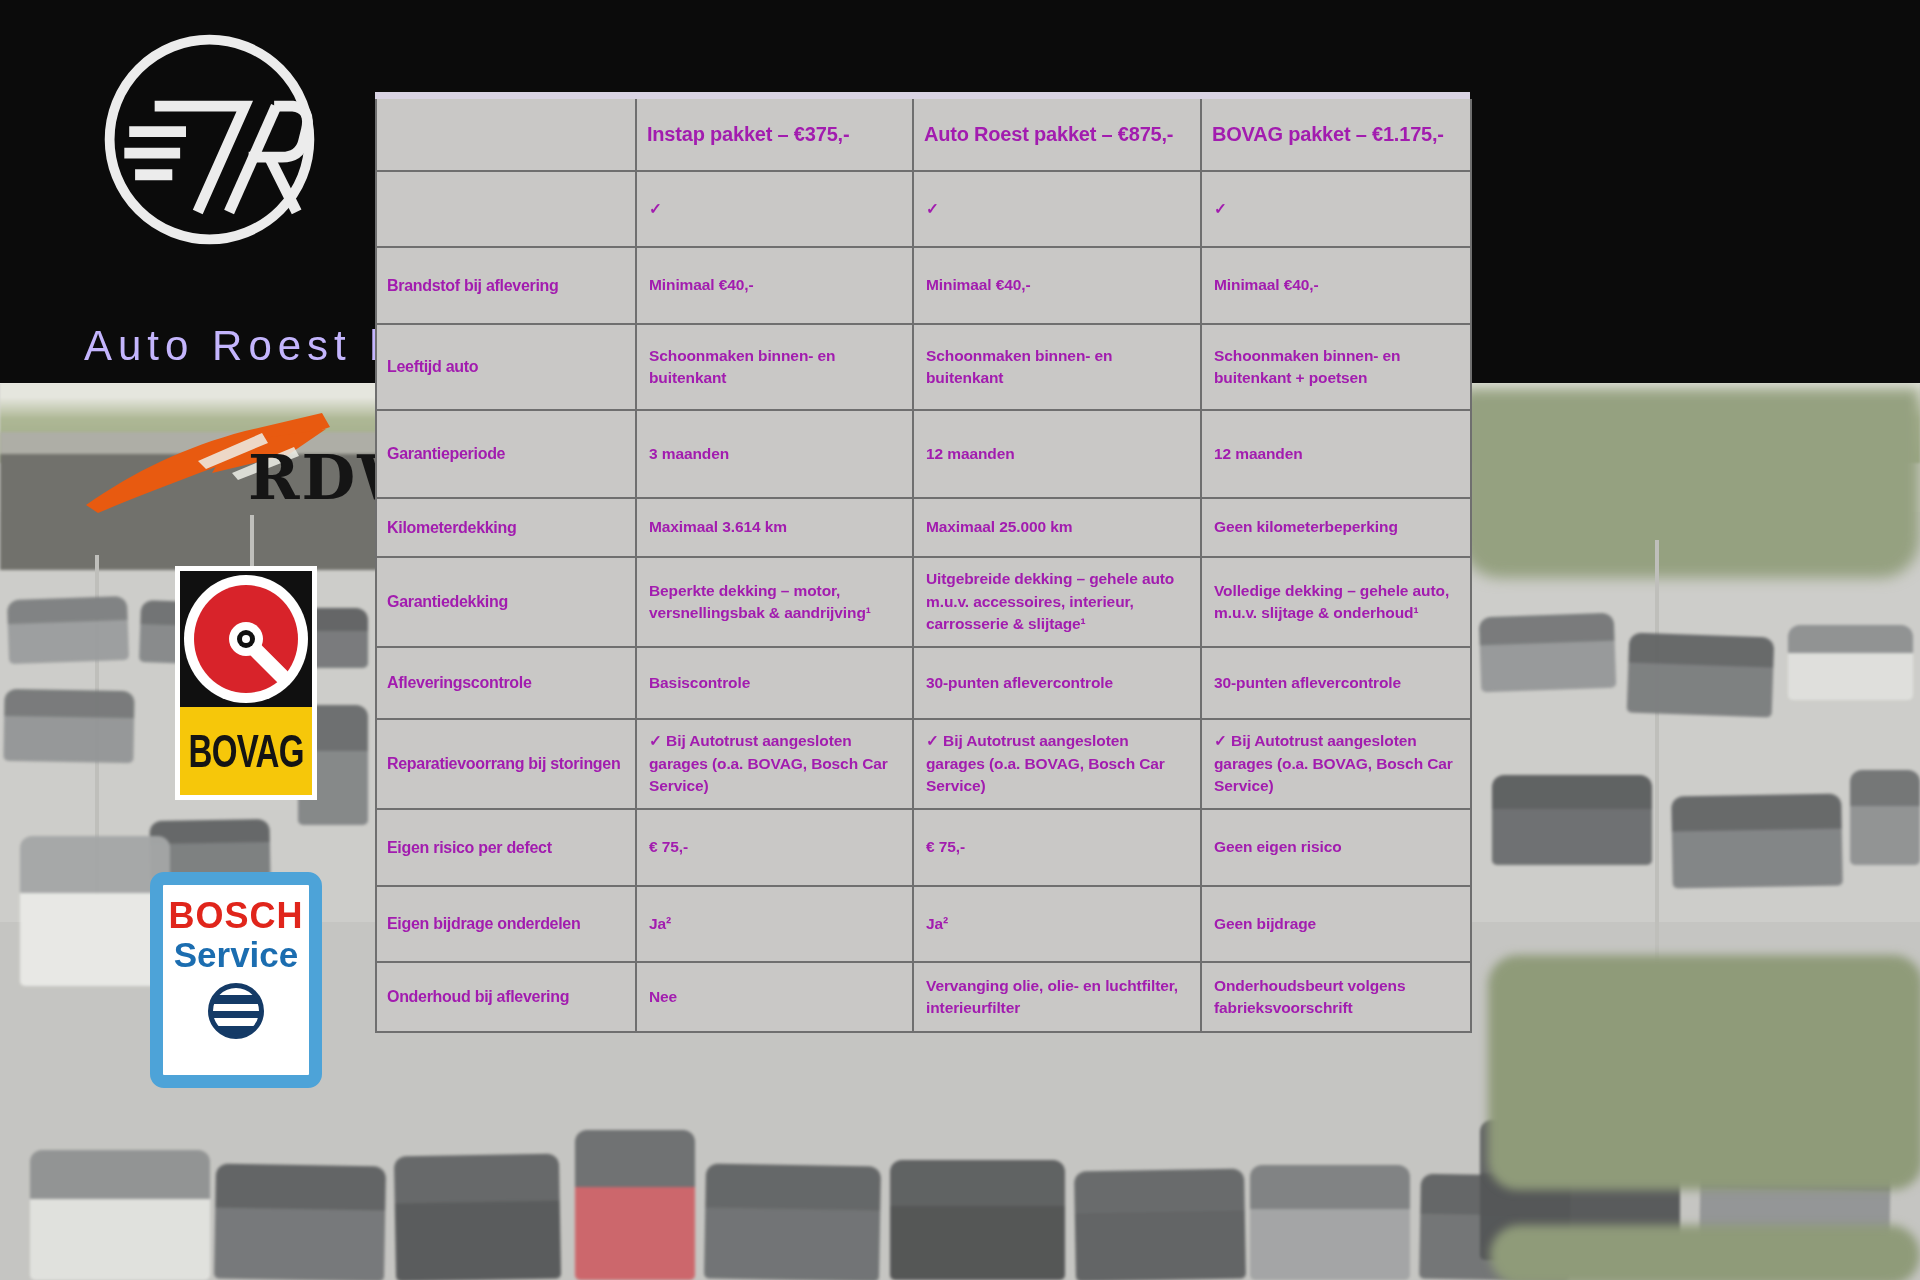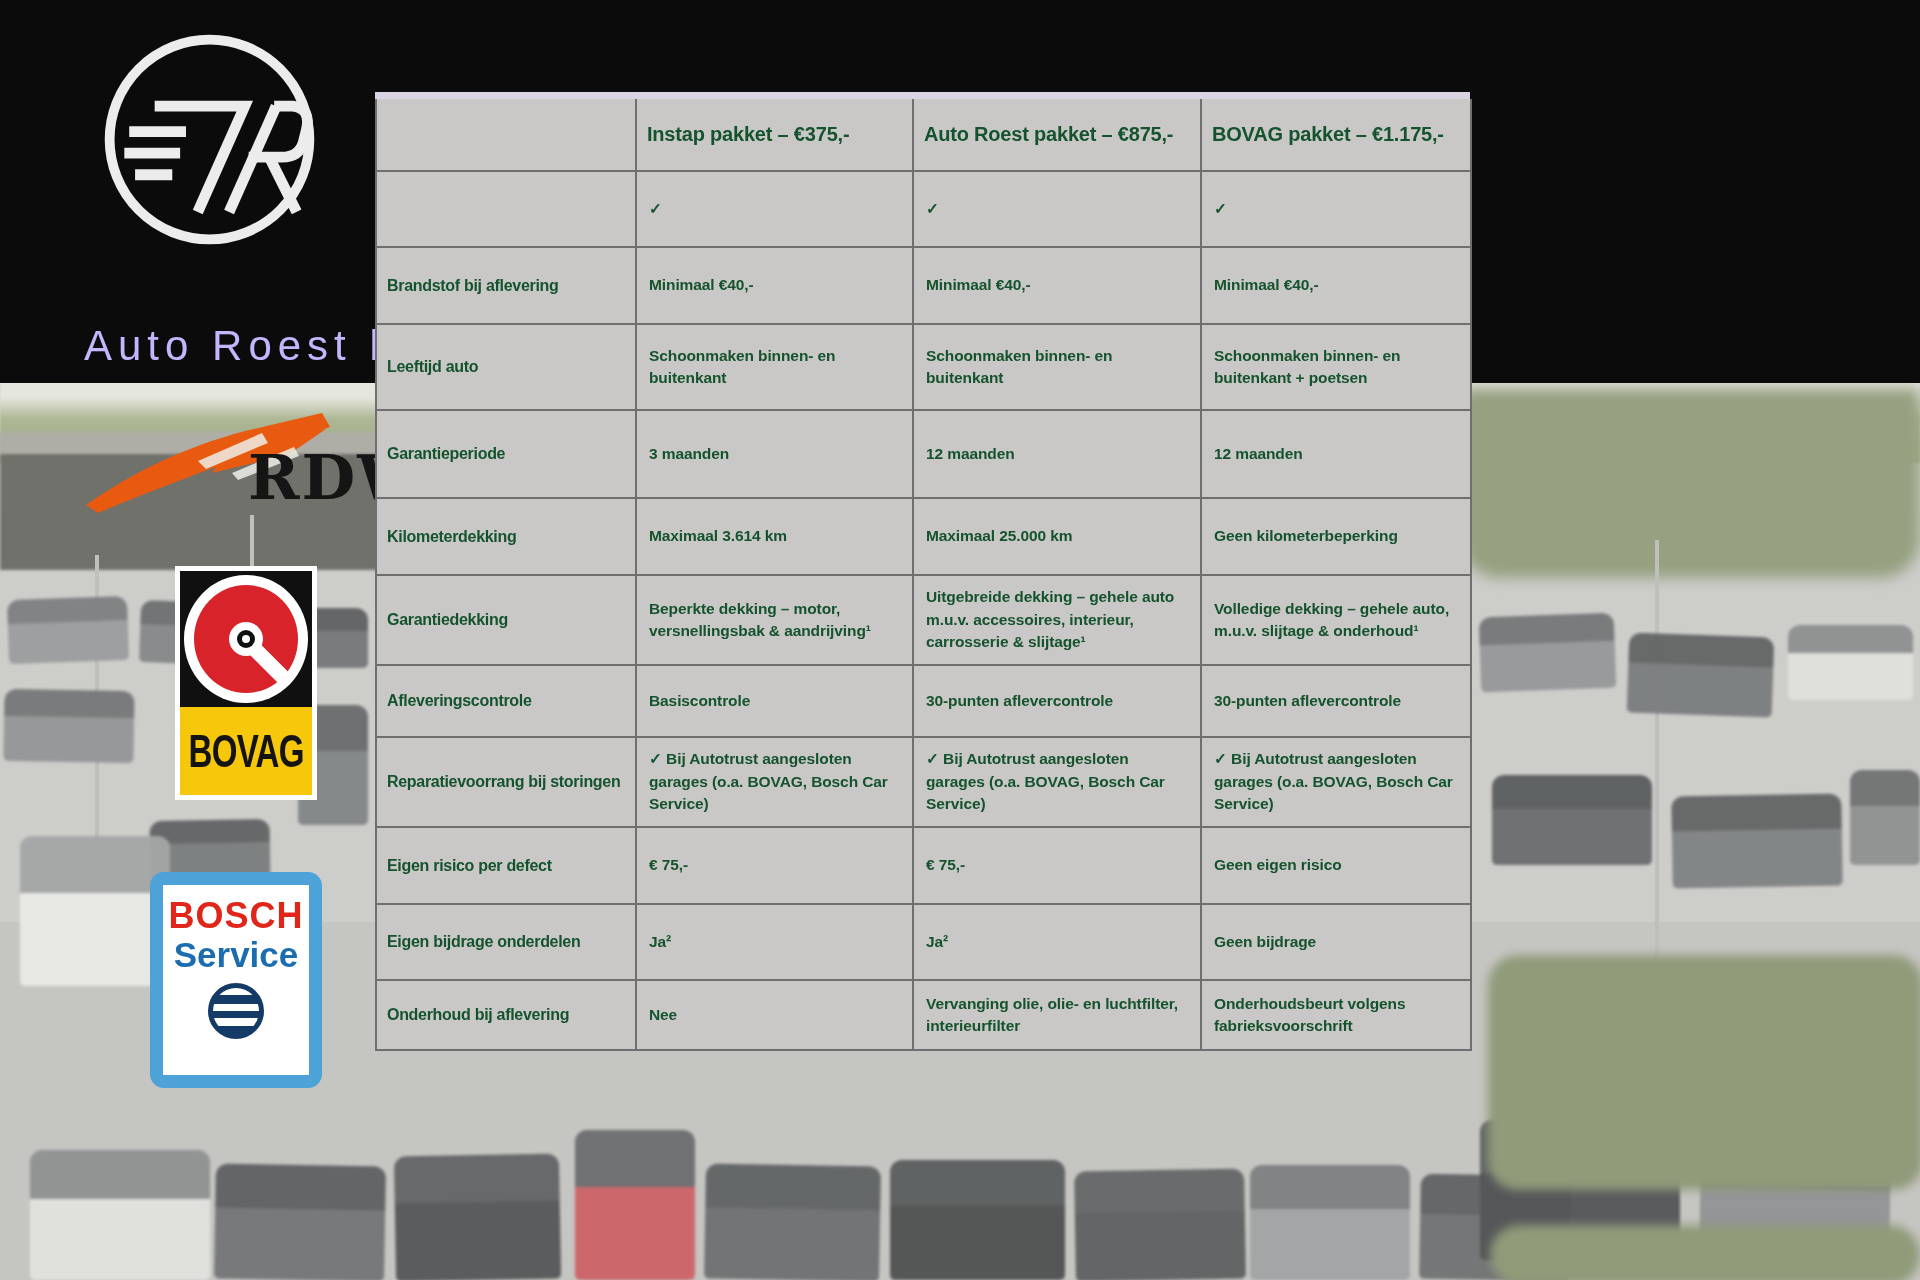--- a/index.html
+++ b/index.html
@@ -47,21 +47,21 @@
     border:13px solid #4da3d8;border-radius:14px;box-sizing:border-box;text-align:center;}
   .bosch-l1{margin-top:10px;font-weight:bold;font-size:36px;color:#e0251b;letter-spacing:1px;}
   .bosch-l2{font-weight:bold;font-size:35px;color:#1b6db0;margin-top:-2px;}
   .bosch-emblem{width:56px;height:56px;border:5px solid #143a66;border-radius:50%;margin:8px auto 0;
     box-sizing:border-box;overflow:hidden;
     background:linear-gradient(180deg,#fff 0 16%,#143a66 16% 34%,#fff 34% 49%,#143a66 49% 66%,#fff 66% 82%,#143a66 82% 100%);}
 
   
   .table-wrap{position:absolute;left:375px;top:92px;width:1095px;border-top:7px solid #d9d3e3;}
   table.pkg{border-collapse:collapse;table-layout:fixed;width:1095px;background:#c9c8c6;}
-  table.pkg td,table.pkg th{border:2px solid #6f6f6f;vertical-align:middle;color:#14532d;
+  table.pkg td,table.pkg th{border:2px solid #6f6f6f;vertical-align:middle;color:#a21caf;
     text-align:left;box-sizing:border-box;}
   table.pkg thead th{border-top:none;font-size:20px;font-weight:bold;padding:8px 10px;letter-spacing:-.2px;}
   td.rowlabel{font-size:16px;font-weight:bold;padding:6px 8px 6px 10px;letter-spacing:-.3px;white-space:nowrap;}
   td.val{font-size:15.5px;font-weight:bold;padding:6px 10px 6px 12px;line-height:1.45;letter-spacing:-.1px;}
 </style>
 </head>
 <body>
 
 <div class="stage">
 
@@ -183,21 +183,21 @@
             <td class="val">Schoonmaken binnen- en buitenkant</td>
             <td class="val">Schoonmaken binnen- en buitenkant</td>
             <td class="val">Schoonmaken binnen- en buitenkant + poetsen</td>
           </tr>
           <tr style="height: 88px;">
             <td class="rowlabel">Garantieperiode</td>
             <td class="val">3 maanden</td>
             <td class="val">12 maanden</td>
             <td class="val">12 maanden</td>
           </tr>
-          <tr style="height: 77px;">
+          <tr style="height: 59px;">
             <td class="rowlabel">Kilometerdekking</td>
             <td class="val">Maximaal 3.614 km</td>
             <td class="val">Maximaal 25.000 km</td>
             <td class="val">Geen kilometerbeperking</td>
           </tr>
           <tr style="height: 90px;">
             <td class="rowlabel">Garantiedekking</td>
             <td class="val">Beperkte dekking – motor, versnellingsbak &amp; aandrijving¹</td>
             <td class="val">Uitgebreide dekking – gehele auto m.u.v. accessoires, interieur, carrosserie &amp; slijtage¹</td>
             <td class="val">Volledige dekking – gehele auto, m.u.v. slijtage &amp; onderhoud¹</td>

